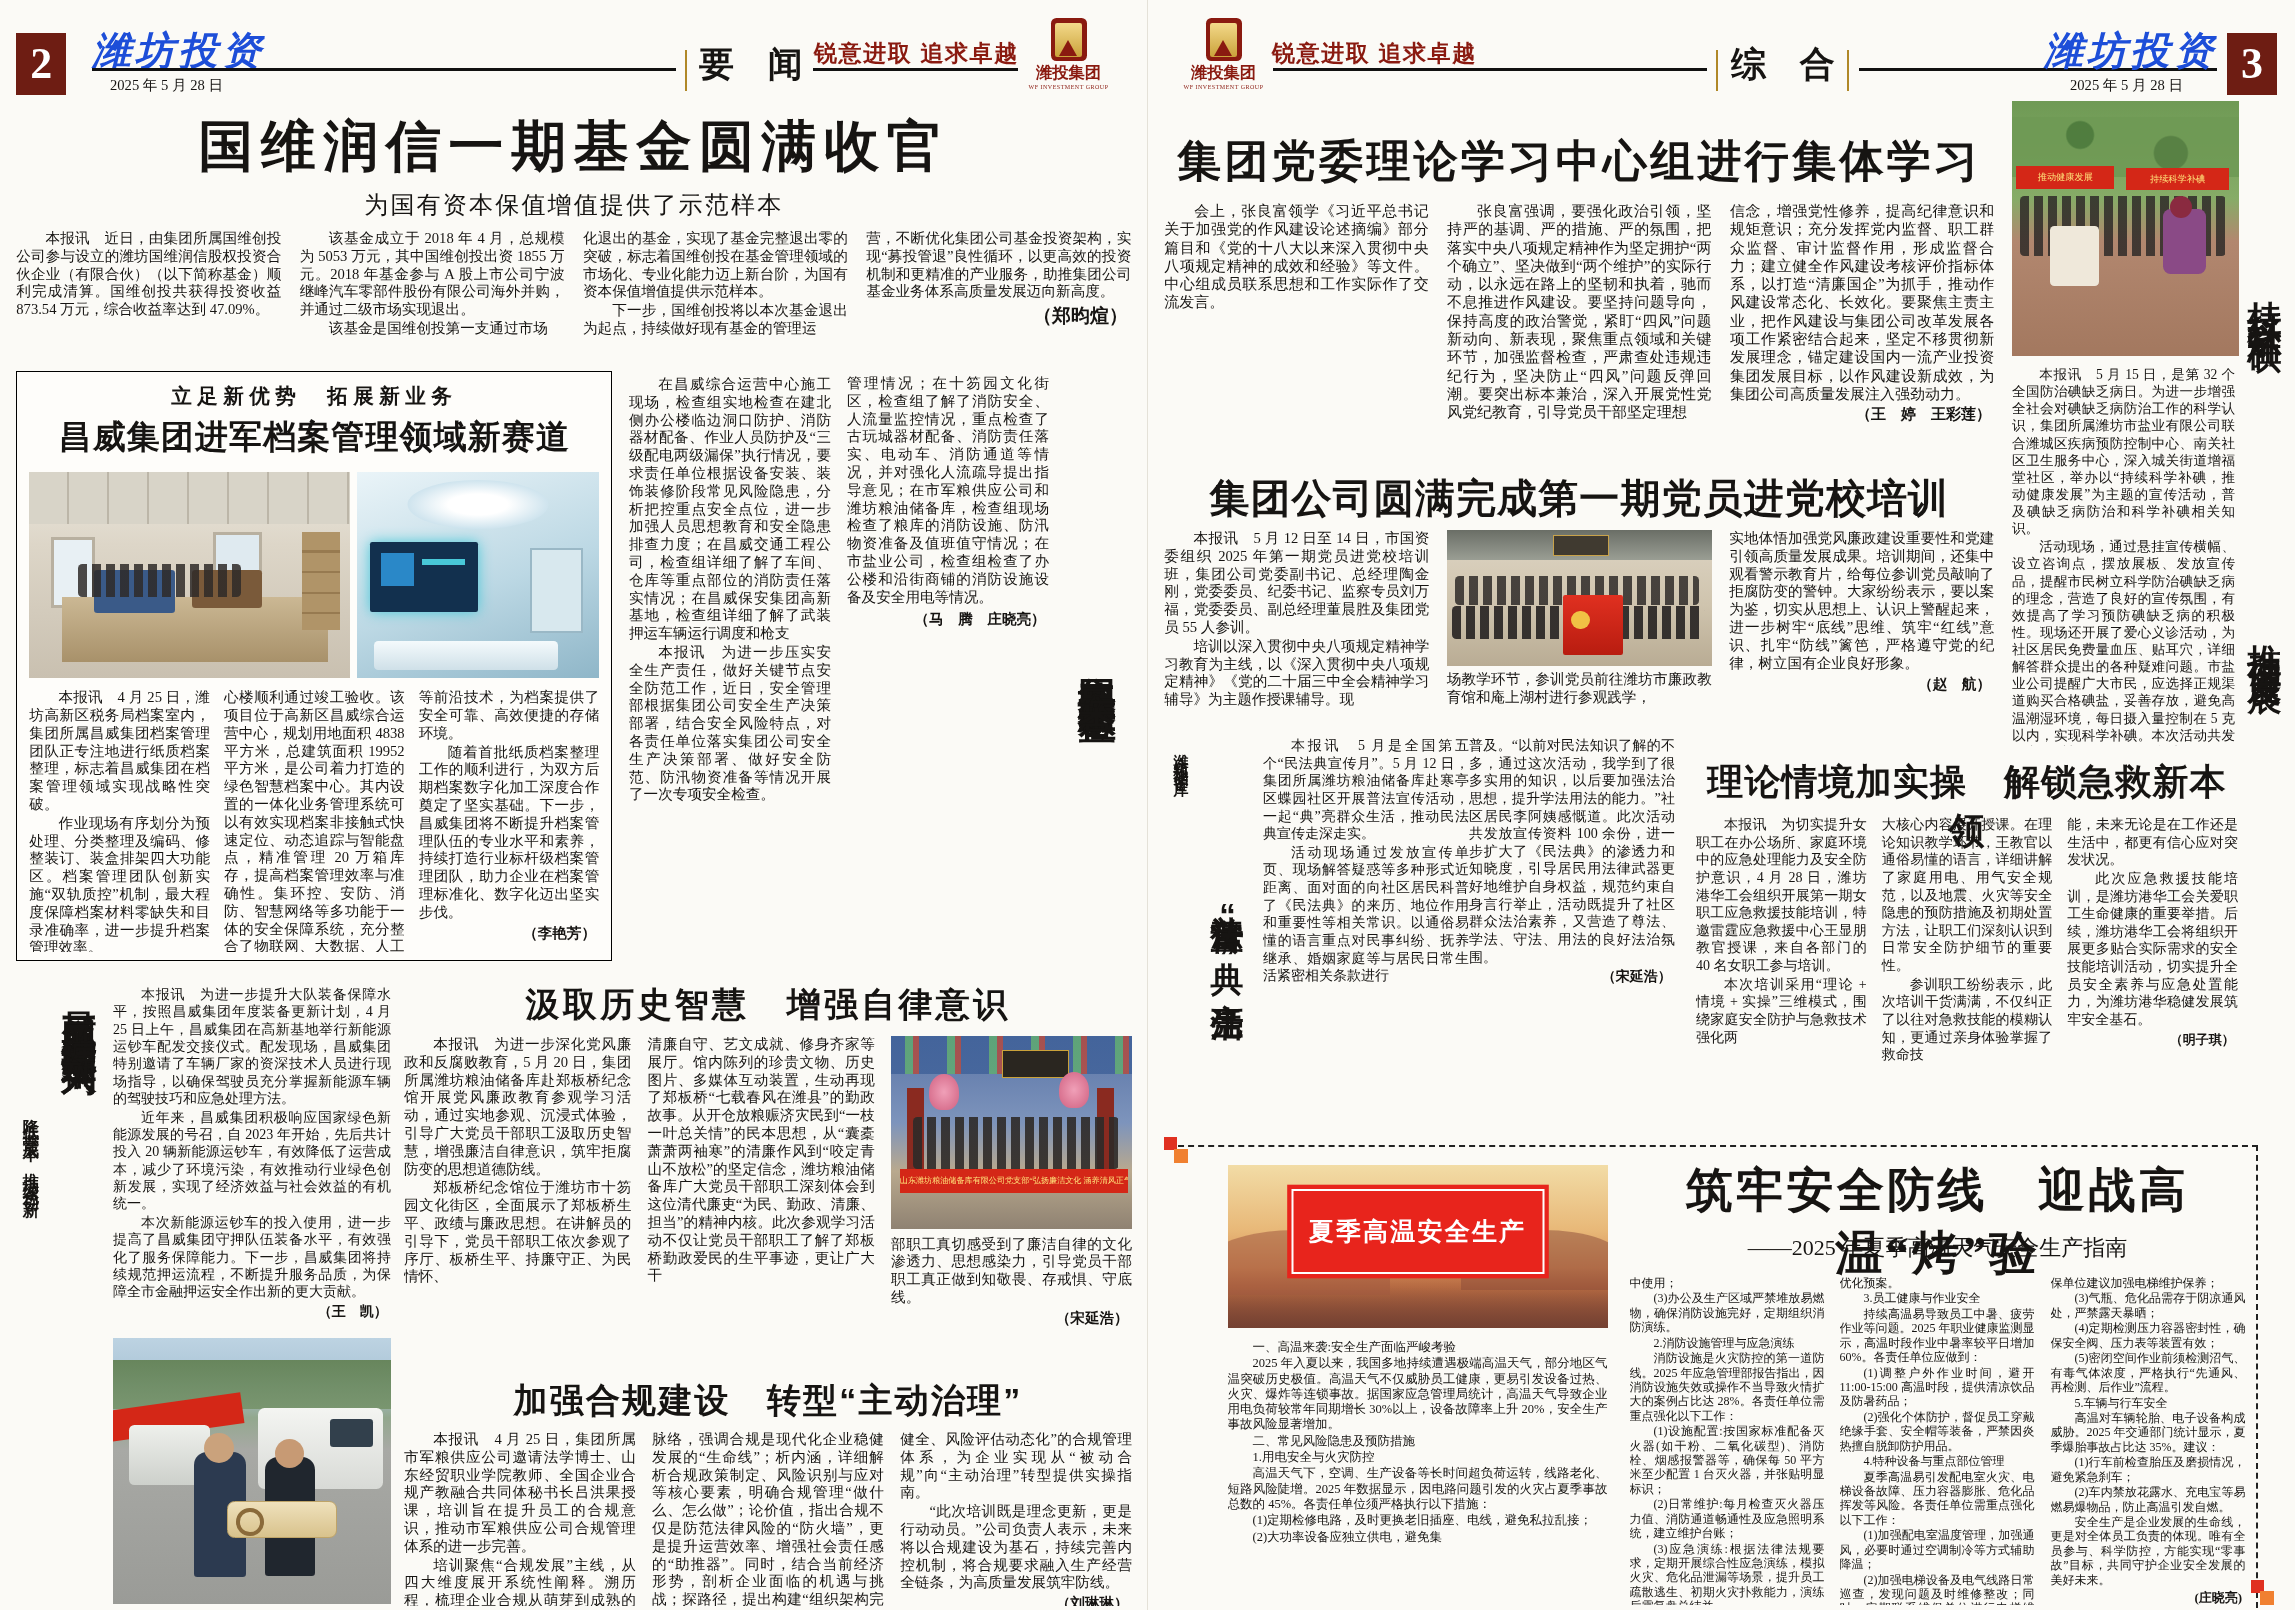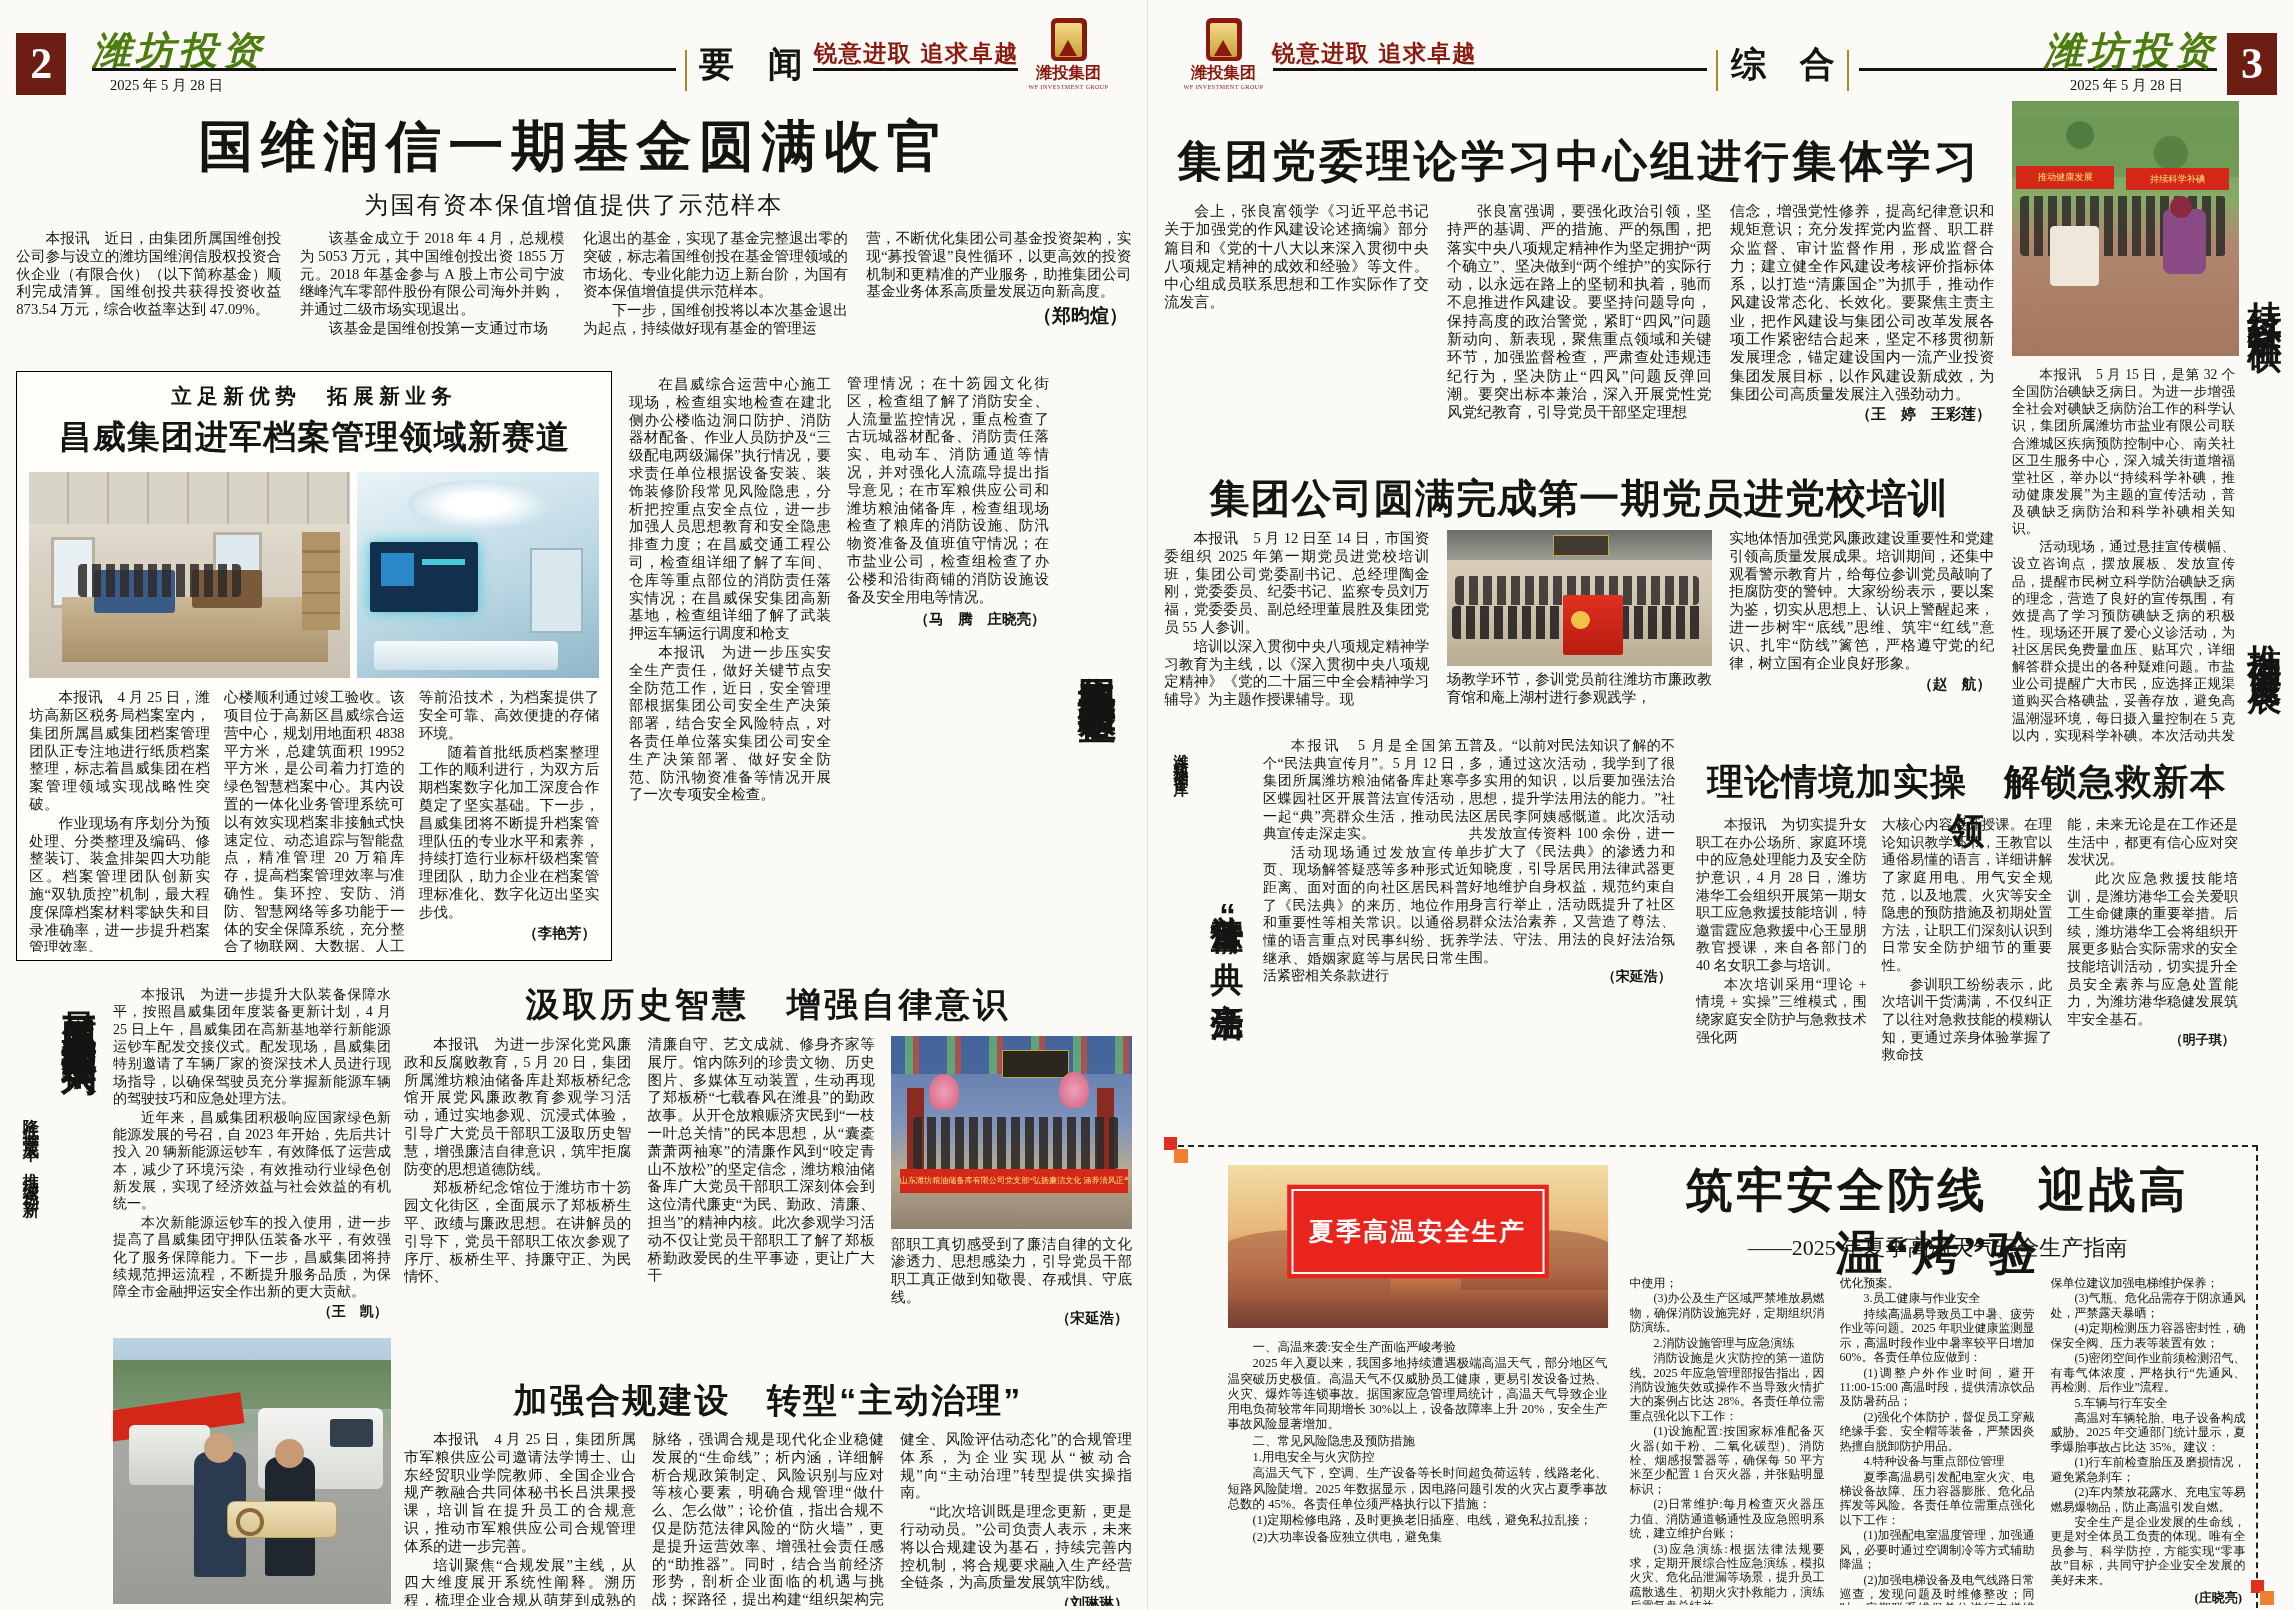--- a/index.html
+++ b/index.html
@@ -9,21 +9,21 @@
     font-family:"Liberation Serif","DejaVu Serif",serif;
   }
   .abs{position:absolute;}
   .clip{overflow:hidden;}
   p{margin:0 0 1.1px 0;text-indent:2em;}
   .col{font-size:14.6px;line-height:1.22;text-align:justify;}
   .col[data-cont] p:first-child{text-indent:0;}
   .cols{display:flex;}
   .byline{text-align:right;font-weight:bold;text-indent:0;padding-right:3.3px;margin-top:2.2px;}
   .hl{font-family:"Liberation Sans","DejaVu Sans",sans-serif;font-weight:bold;text-align:center;}
-  .brand{font-family:"DejaVu Serif","Liberation Serif",serif;font-style:italic;font-weight:bold;color:#4d7c0f;}
+  .brand{font-family:"DejaVu Serif","Liberation Serif",serif;font-style:italic;font-weight:bold;color:#1d4ed8;}
   .vert{writing-mode:vertical-rl;text-orientation:upright;}
   .rule{background:#111;height:2.7px;}
   .goldbar{background:#b08828;width:2.2px;}
   .numbox{background:#6e1d13;color:#fff;text-align:center;font-family:"Liberation Serif",serif;font-weight:bold;}
   .photo{position:absolute;overflow:hidden;}
   .banner{position:absolute;background:#d42717;color:#ffe27a;text-align:center;overflow:hidden;white-space:nowrap;}
   .crowd{position:absolute;background:repeating-linear-gradient(90deg,#2e2a28 0 8.7px,rgba(0,0,0,0) 8.7px 14px);border-radius:4.3px;opacity:.85;}
   .boxart{border:1.6px solid #000;}
   .kicker{text-align:center;letter-spacing:5.4px;font-weight:bold;}
 </style>

